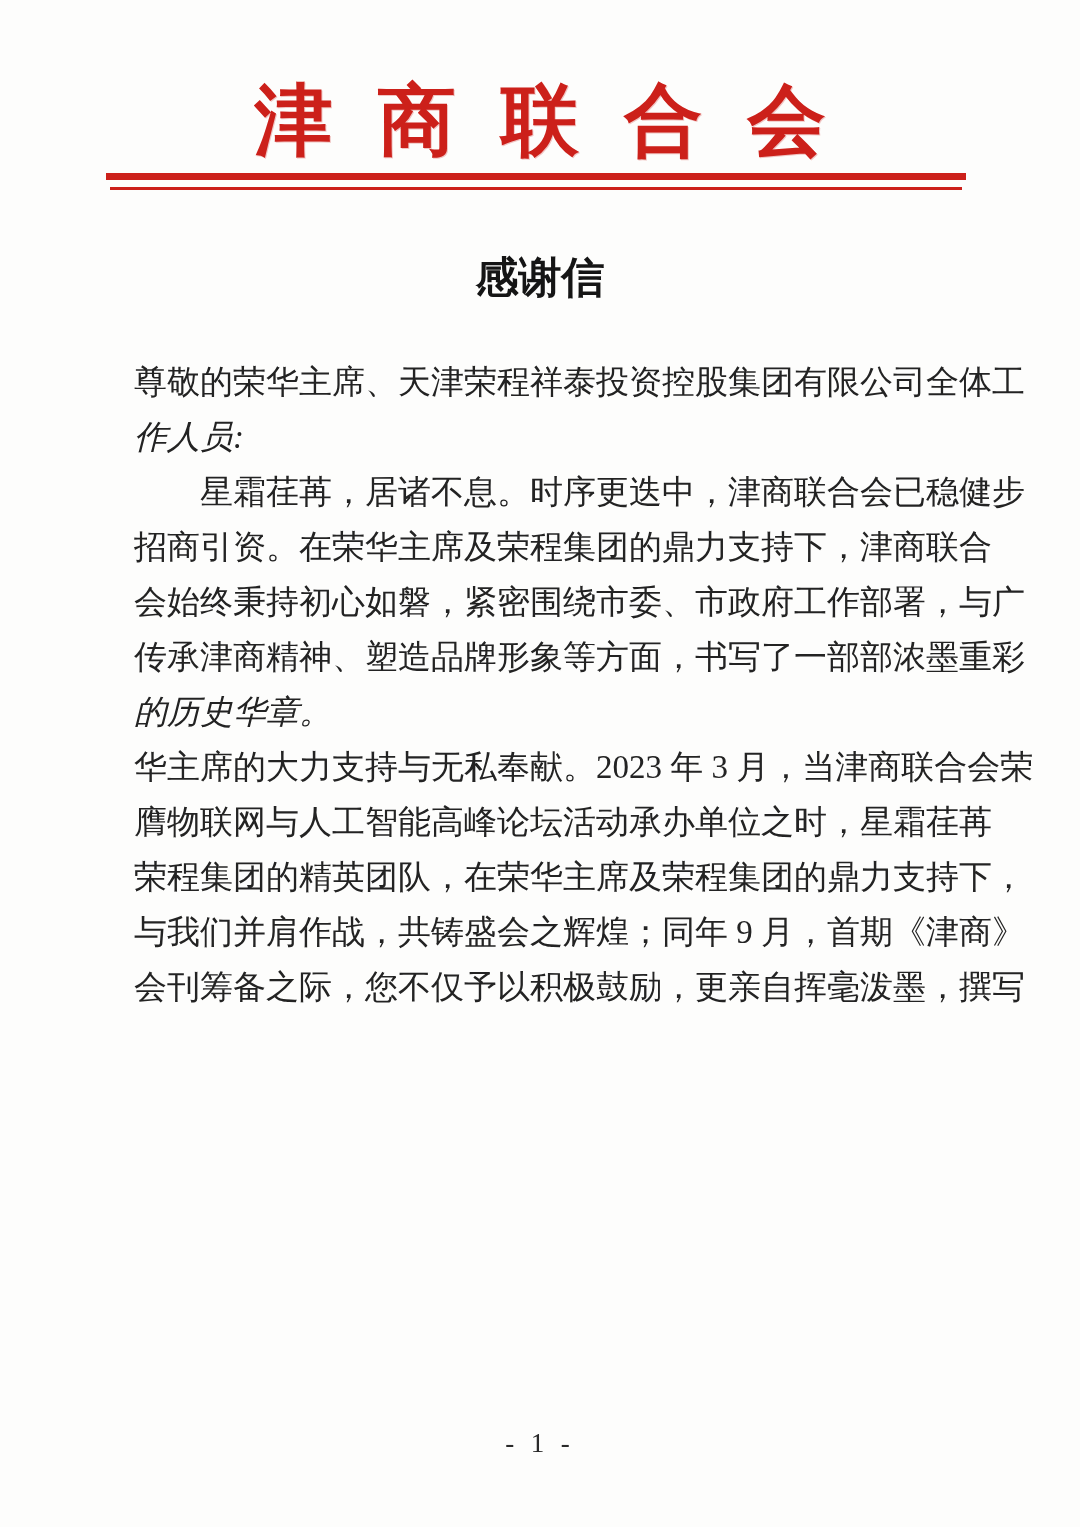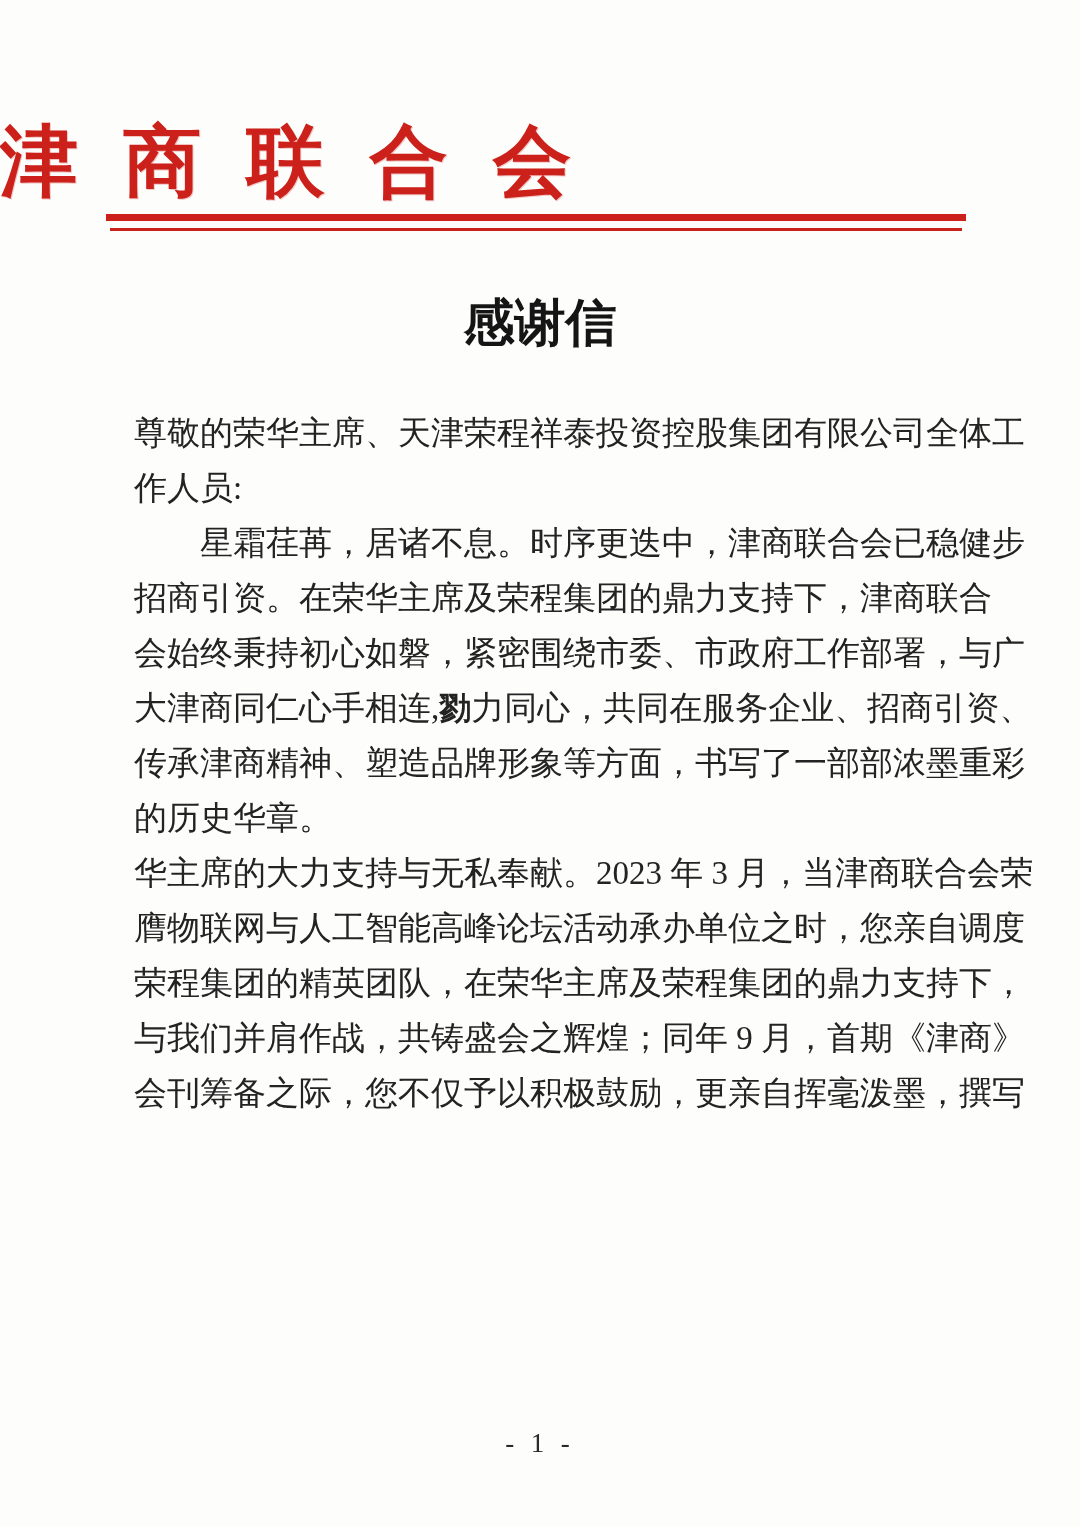--- a/index.html
+++ b/index.html
@@ -13,21 +13,22 @@
     height: 1527px;
     margin: 0 auto;
     background: #fdfdfc;
     box-sizing: border-box;
     font-family: "Liberation Serif", "DejaVu Serif", serif;
     color: #232323;
     overflow: hidden;
   }
   
   .letterhead {
-    padding-top: 119px;
+    padding-top: 78px;
+    text-align: center;
   }
   .org-name {
     display: inline-block;
     font-size: 78px;
     line-height: 1.1;
     font-weight: bold;
     color: #cc201a;
     letter-spacing: 0.58em;
     margin-right: -0.58em; 
     text-shadow: 1px 1px 0 rgba(204,32,26,0.25);
@@ -40,38 +41,39 @@
   }
   .rule-thin {
     height: 0;
     border-top: 3px solid #cc201a;
     margin: 7px 118px 0 110px;
   }
   
   .doc-title {
     margin-top: 62px;
     text-align: center;
-    font-size: 51px;
+    font-size: 43px;
     line-height: 1.2;
     font-weight: bold;
     color: #151515;
   }
   
   .letter-body {
     margin: 52px 132px 0 134px;
     font-size: 33px;
     line-height: 55px;
   }
   .line {
     text-align: justify;
     text-align-last: justify;
     white-space: nowrap;
   }
   .line.end {
     text-align-last: left;
+    font-style: italic;
   }
   .line.indent {
     text-indent: 2em;
   }
   .emph {
     font-weight: bold;
     font-family: "Liberation Sans", "DejaVu Sans", sans-serif;
     font-size: 32px;
   }
   
@@ -100,26 +102,25 @@
   <div class="doc-title">感谢信</div>
 
   <div class="letter-body">
 
     <div class="line">尊敬的荣华主席、天津荣程祥泰投资控股集团有限公司全体工</div>
     <div class="line end">作人员:</div>
 
     <div class="line indent">星霜荏苒，居诸不息。时序更迭中，津商联合会已稳健步</div>
     <div class="line">招商引资。在荣华主席及荣程集团的鼎力支持下，津商联合</div>
     <div class="line">会始终秉持初心如磐，紧密围绕市委、市政府工作部署，与广</div>
-    <div class="line"><span>大津商同仁心手相连,</span><span class="emph">勠</span><span>力同心，共同在服务企业、招商引资、</span></div>
     <div class="line">传承津商精神、塑造品牌形象等方面，书写了一部部浓墨重彩</div>
     <div class="line end">的历史华章。</div>
 
     <div class="line">华主席的大力支持与无私奉献。2023 年 3 月，当津商联合会荣</div>
-    <div class="line">膺物联网与人工智能高峰论坛活动承办单位之时，您亲自调度</div>
+    <div class="line">膺物联网与人工智能高峰论坛活动承办单位之时，星霜荏苒</div>
     <div class="line">荣程集团的精英团队，在荣华主席及荣程集团的鼎力支持下，</div>
     <div class="line">与我们并肩作战，共铸盛会之辉煌；同年 9 月，首期《津商》</div>
     <div class="line">会刊筹备之际，您不仅予以积极鼓励，更亲自挥毫泼墨，撰写</div>
 
   </div>
 
   <div class="page-footer">- 1 -</div>
 
 </div>
 

